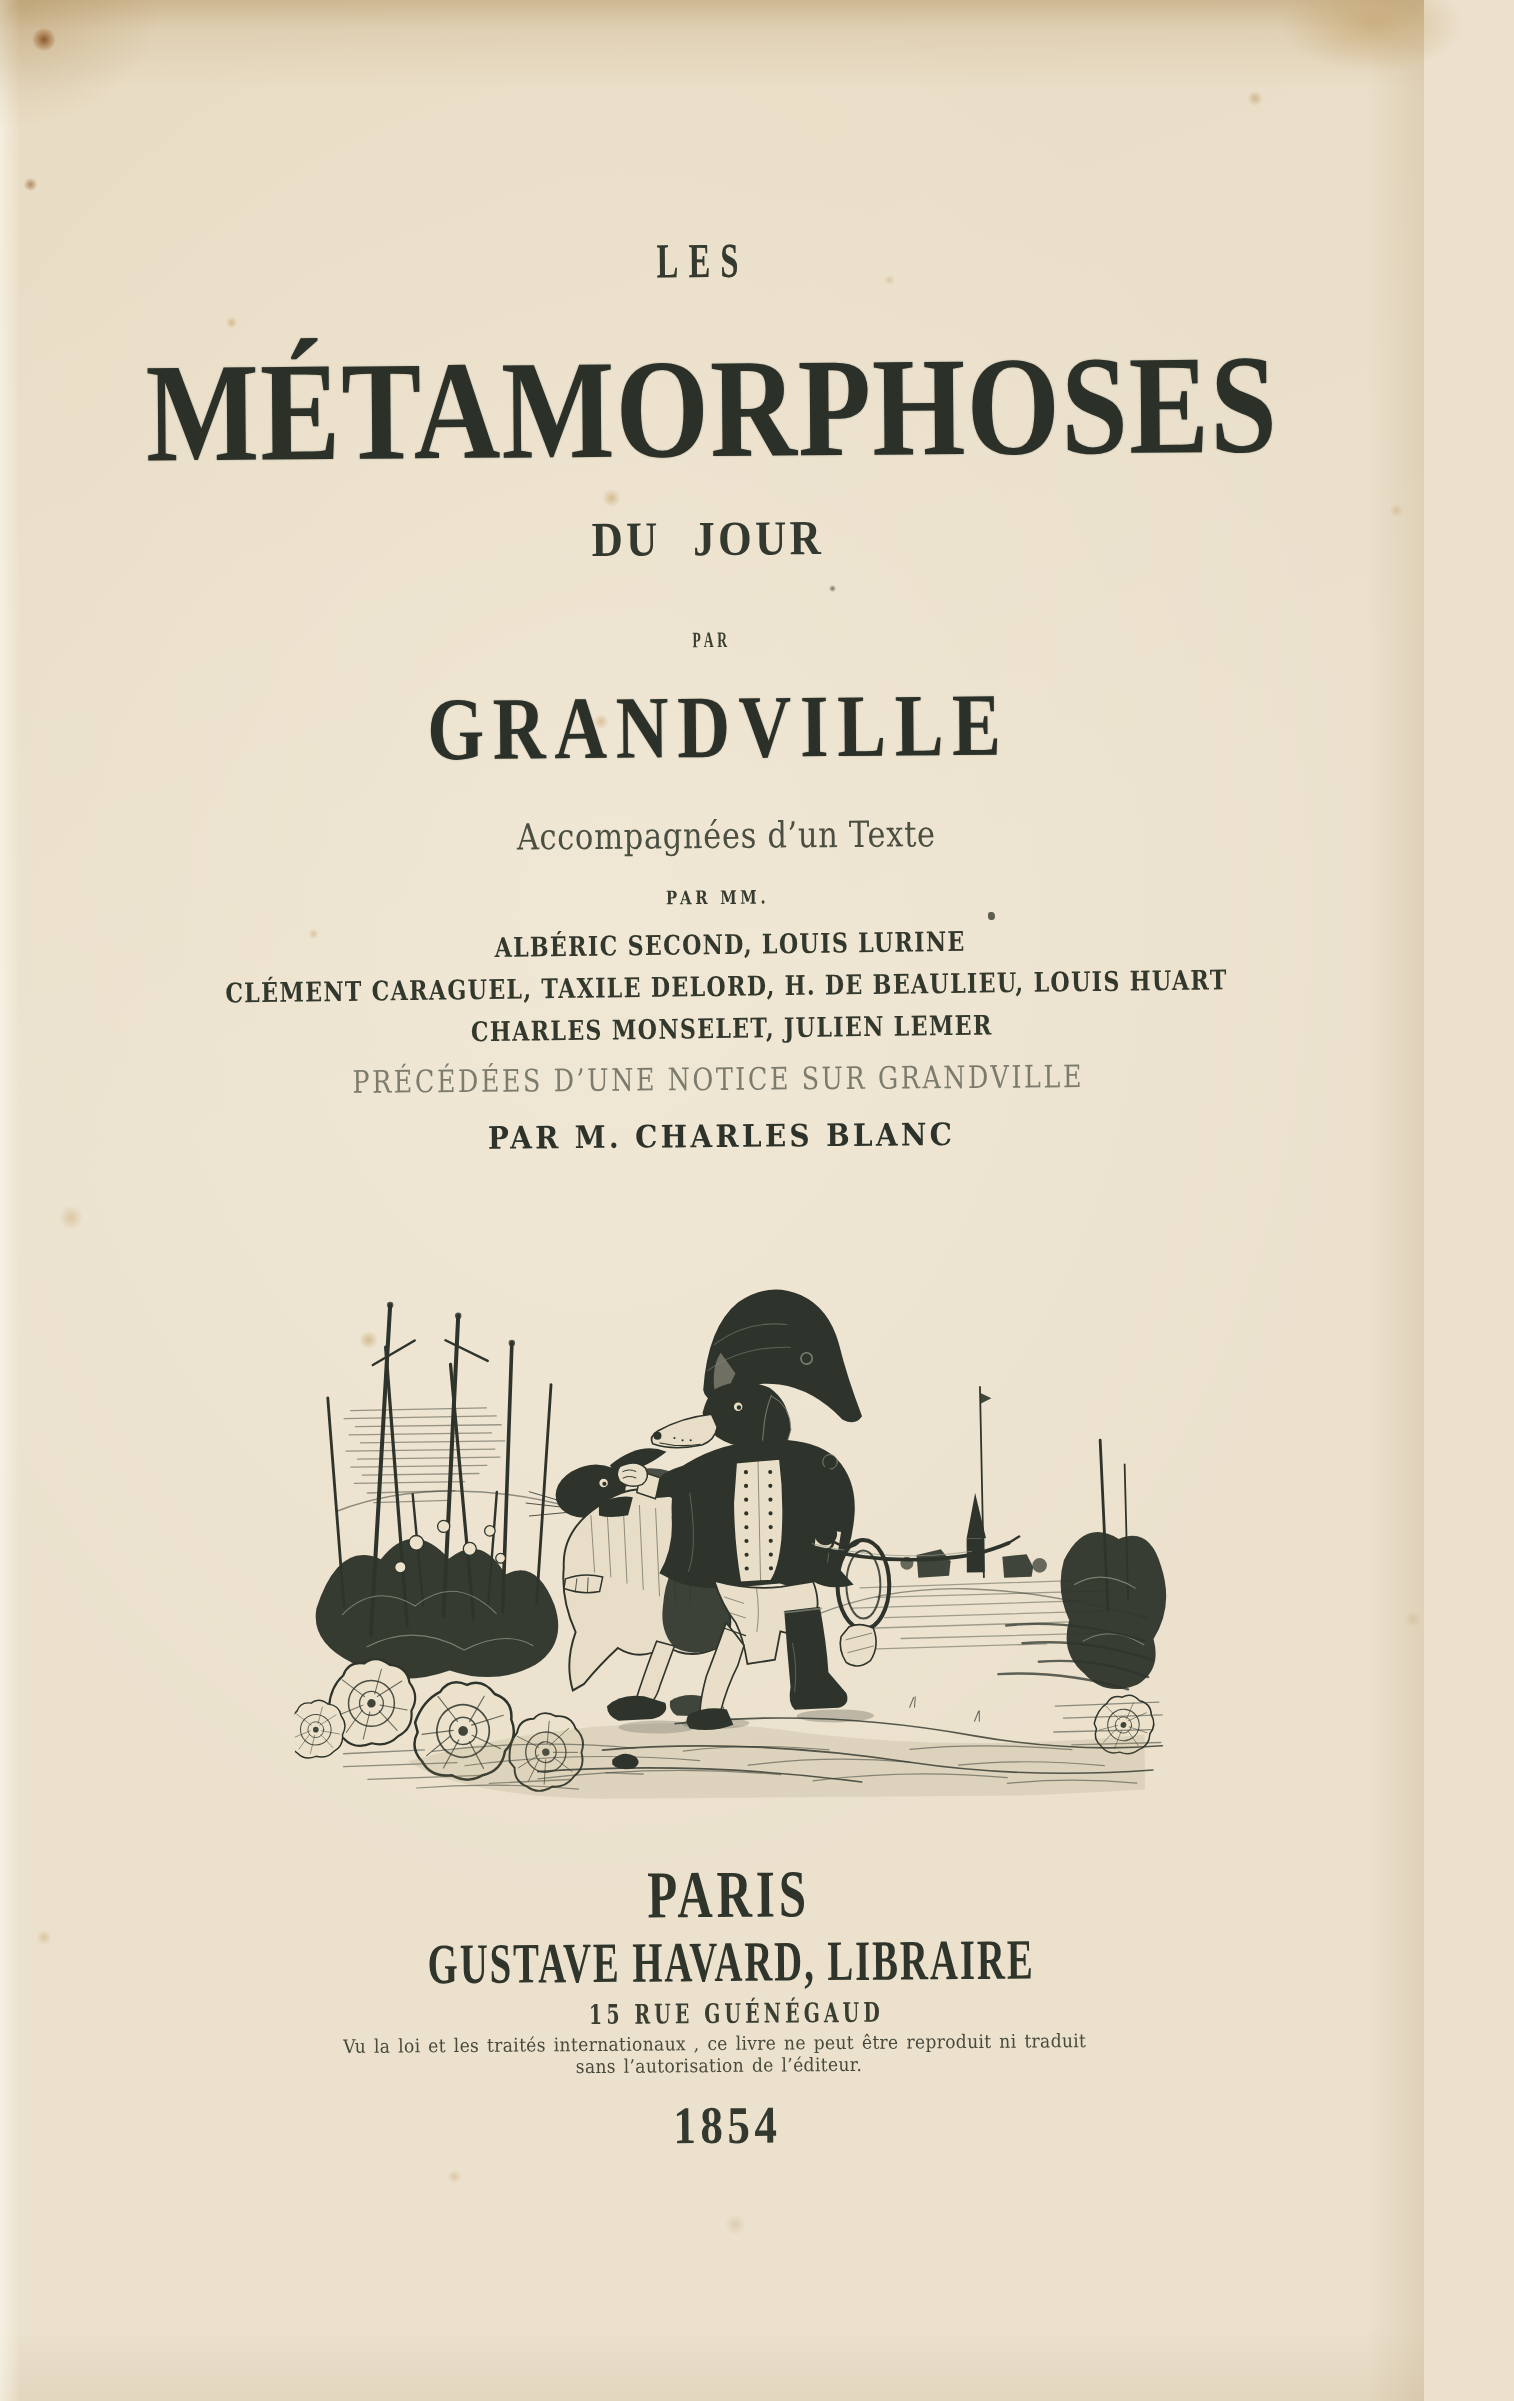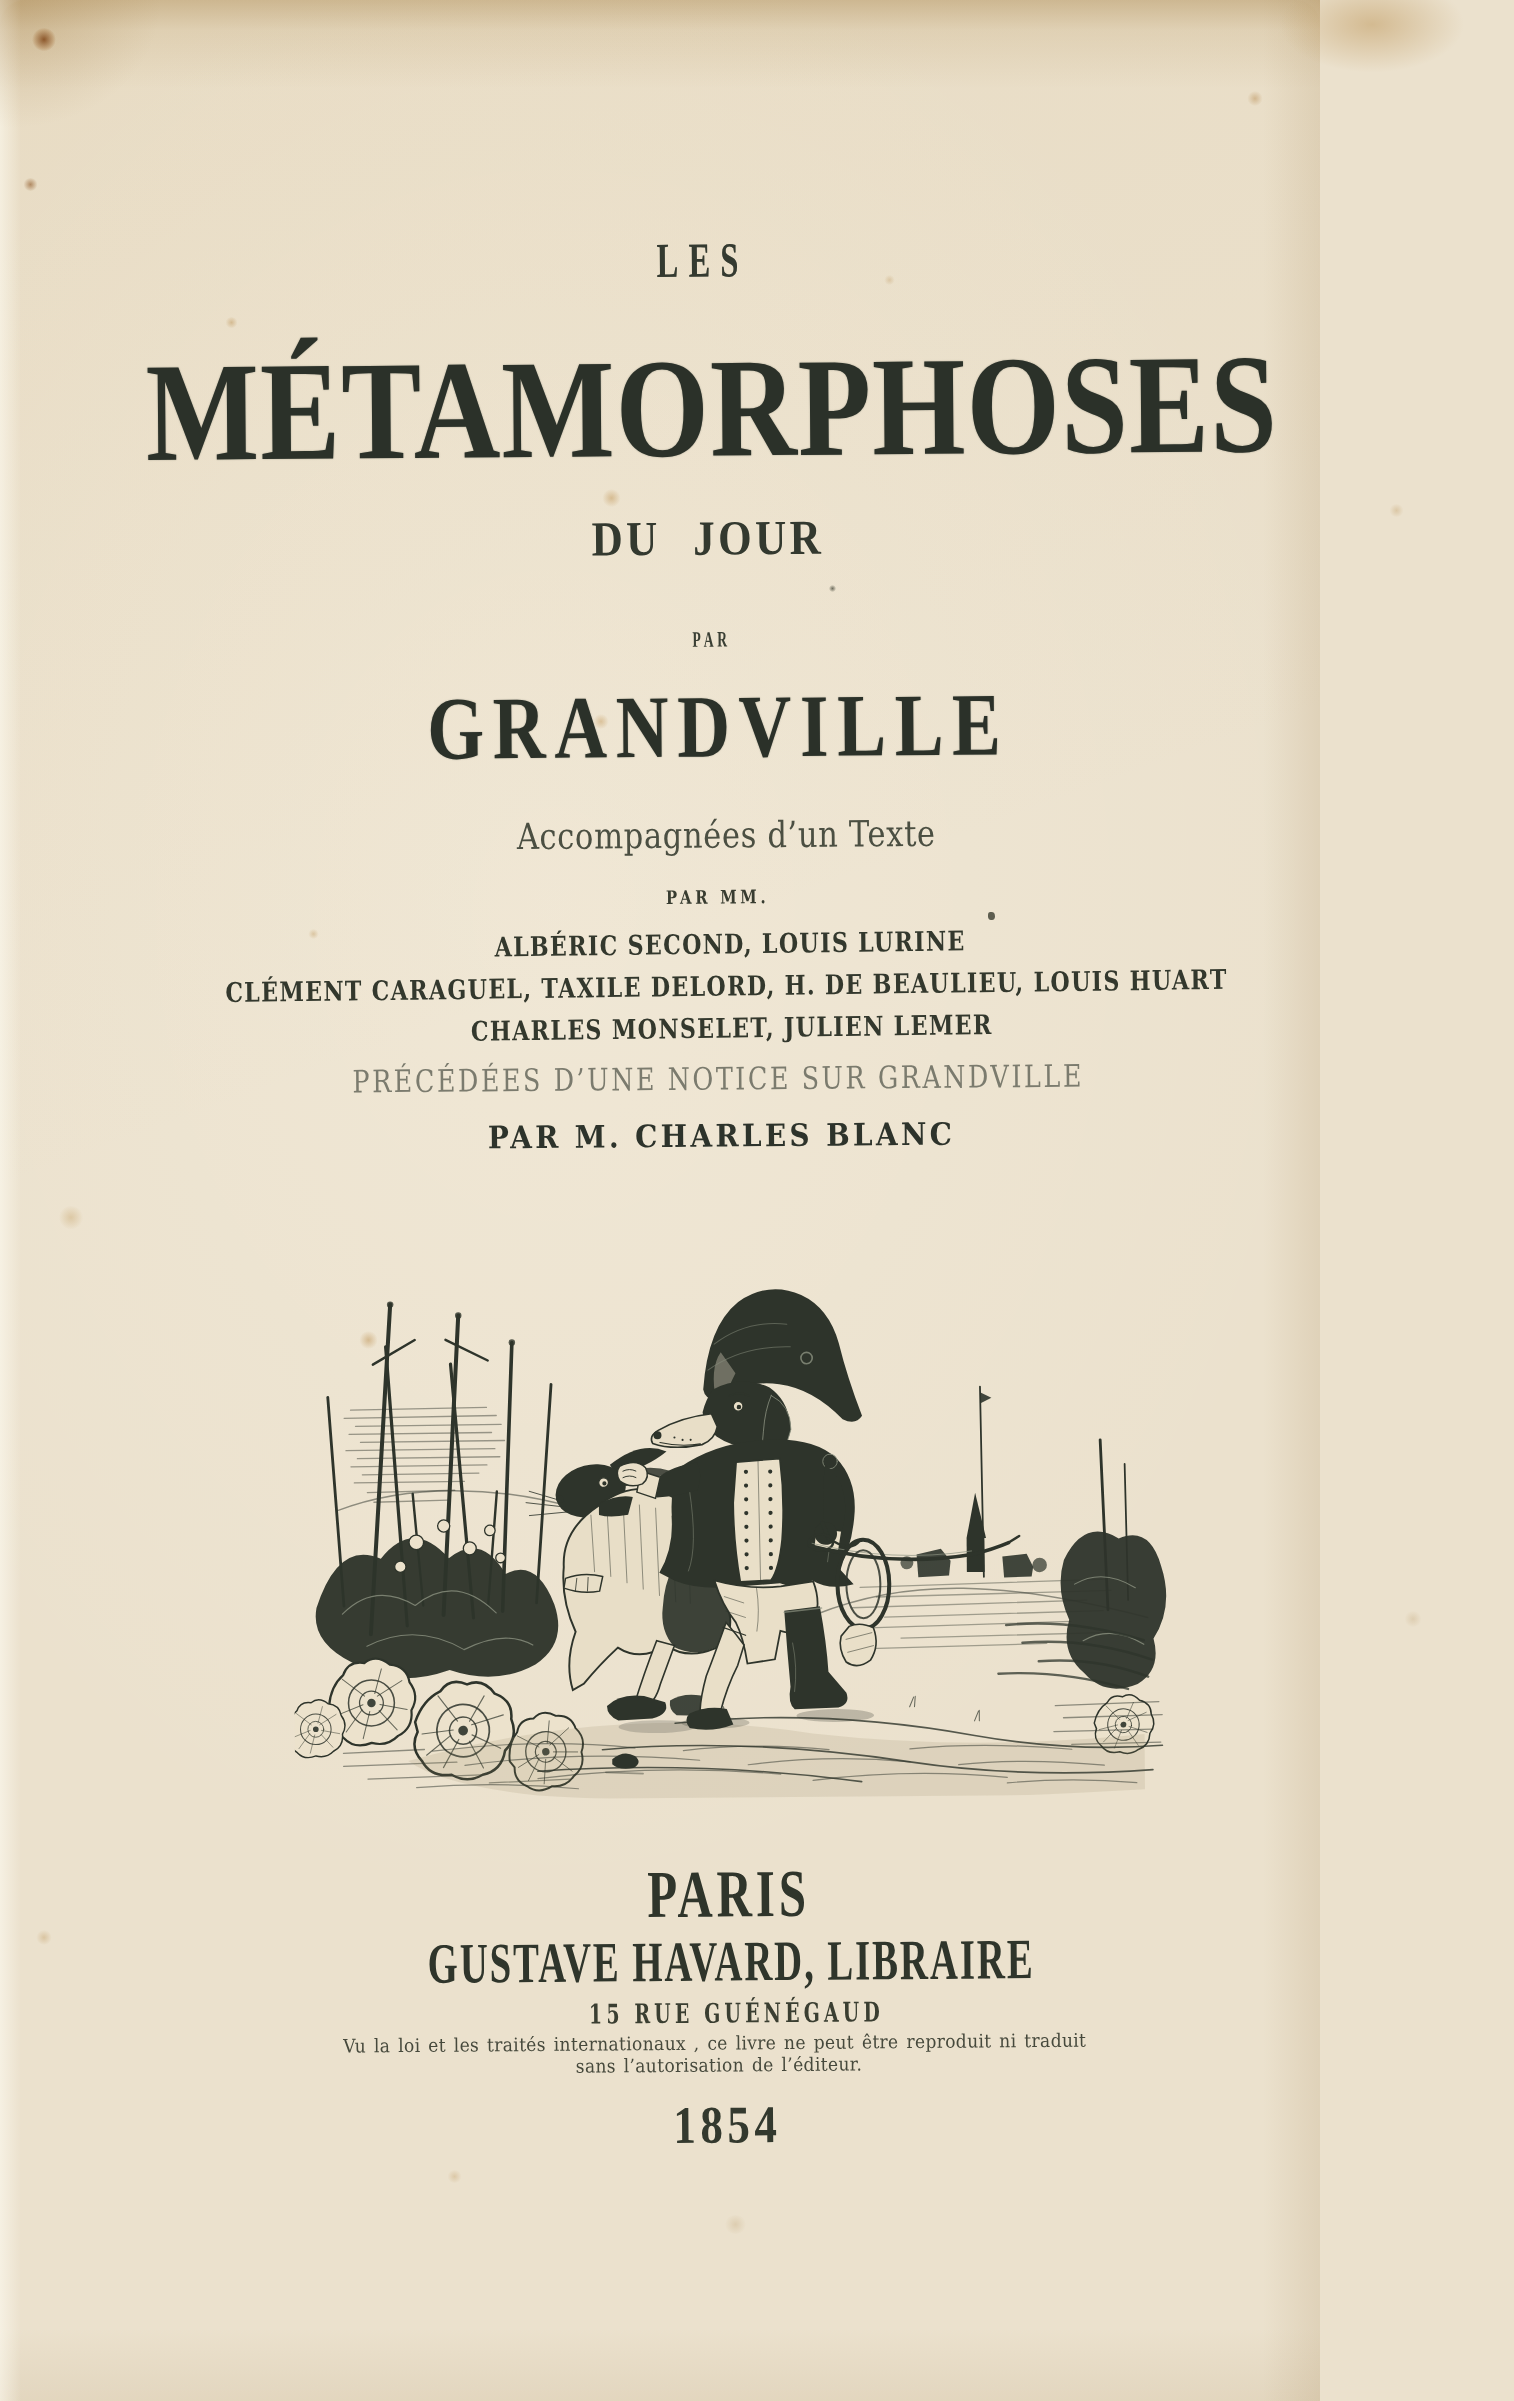--- a/index.html
+++ b/index.html
@@ -1,21 +1,21 @@
 <!DOCTYPE html>
 <html style="font-size:13px"><head>
 <meta charset="utf-8">
 <style>
   html,body{margin:0;padding:0;}
   body{
     width:1514px;height:2401px;overflow:hidden;
     background:#ebe1cd;
     font-family:"Liberation Serif", serif;
   }
-  .page{position:relative;width:1320px;height:2401px;
+  .page{position:relative;width:1424px;height:2401px;
     background:
       radial-gradient(ellipse 1134px 1457px at 42% 38%, rgba(255,250,238,.25), transparent 70%),
       linear-gradient(160deg, rgba(205,172,112,.10), transparent 42%),
       #ebe1cd;
     border-radius: 25px;
   }
   .edge-top{position:absolute;left:0;top:0;width:100%;height:89px;
     background:linear-gradient(180deg, rgba(167,131,72,.42), rgba(176,142,84,.16) 34%, transparent);
     pointer-events:none;}
   .edge-right{position:absolute;right:0;top:0;width:57px;height:100%;

